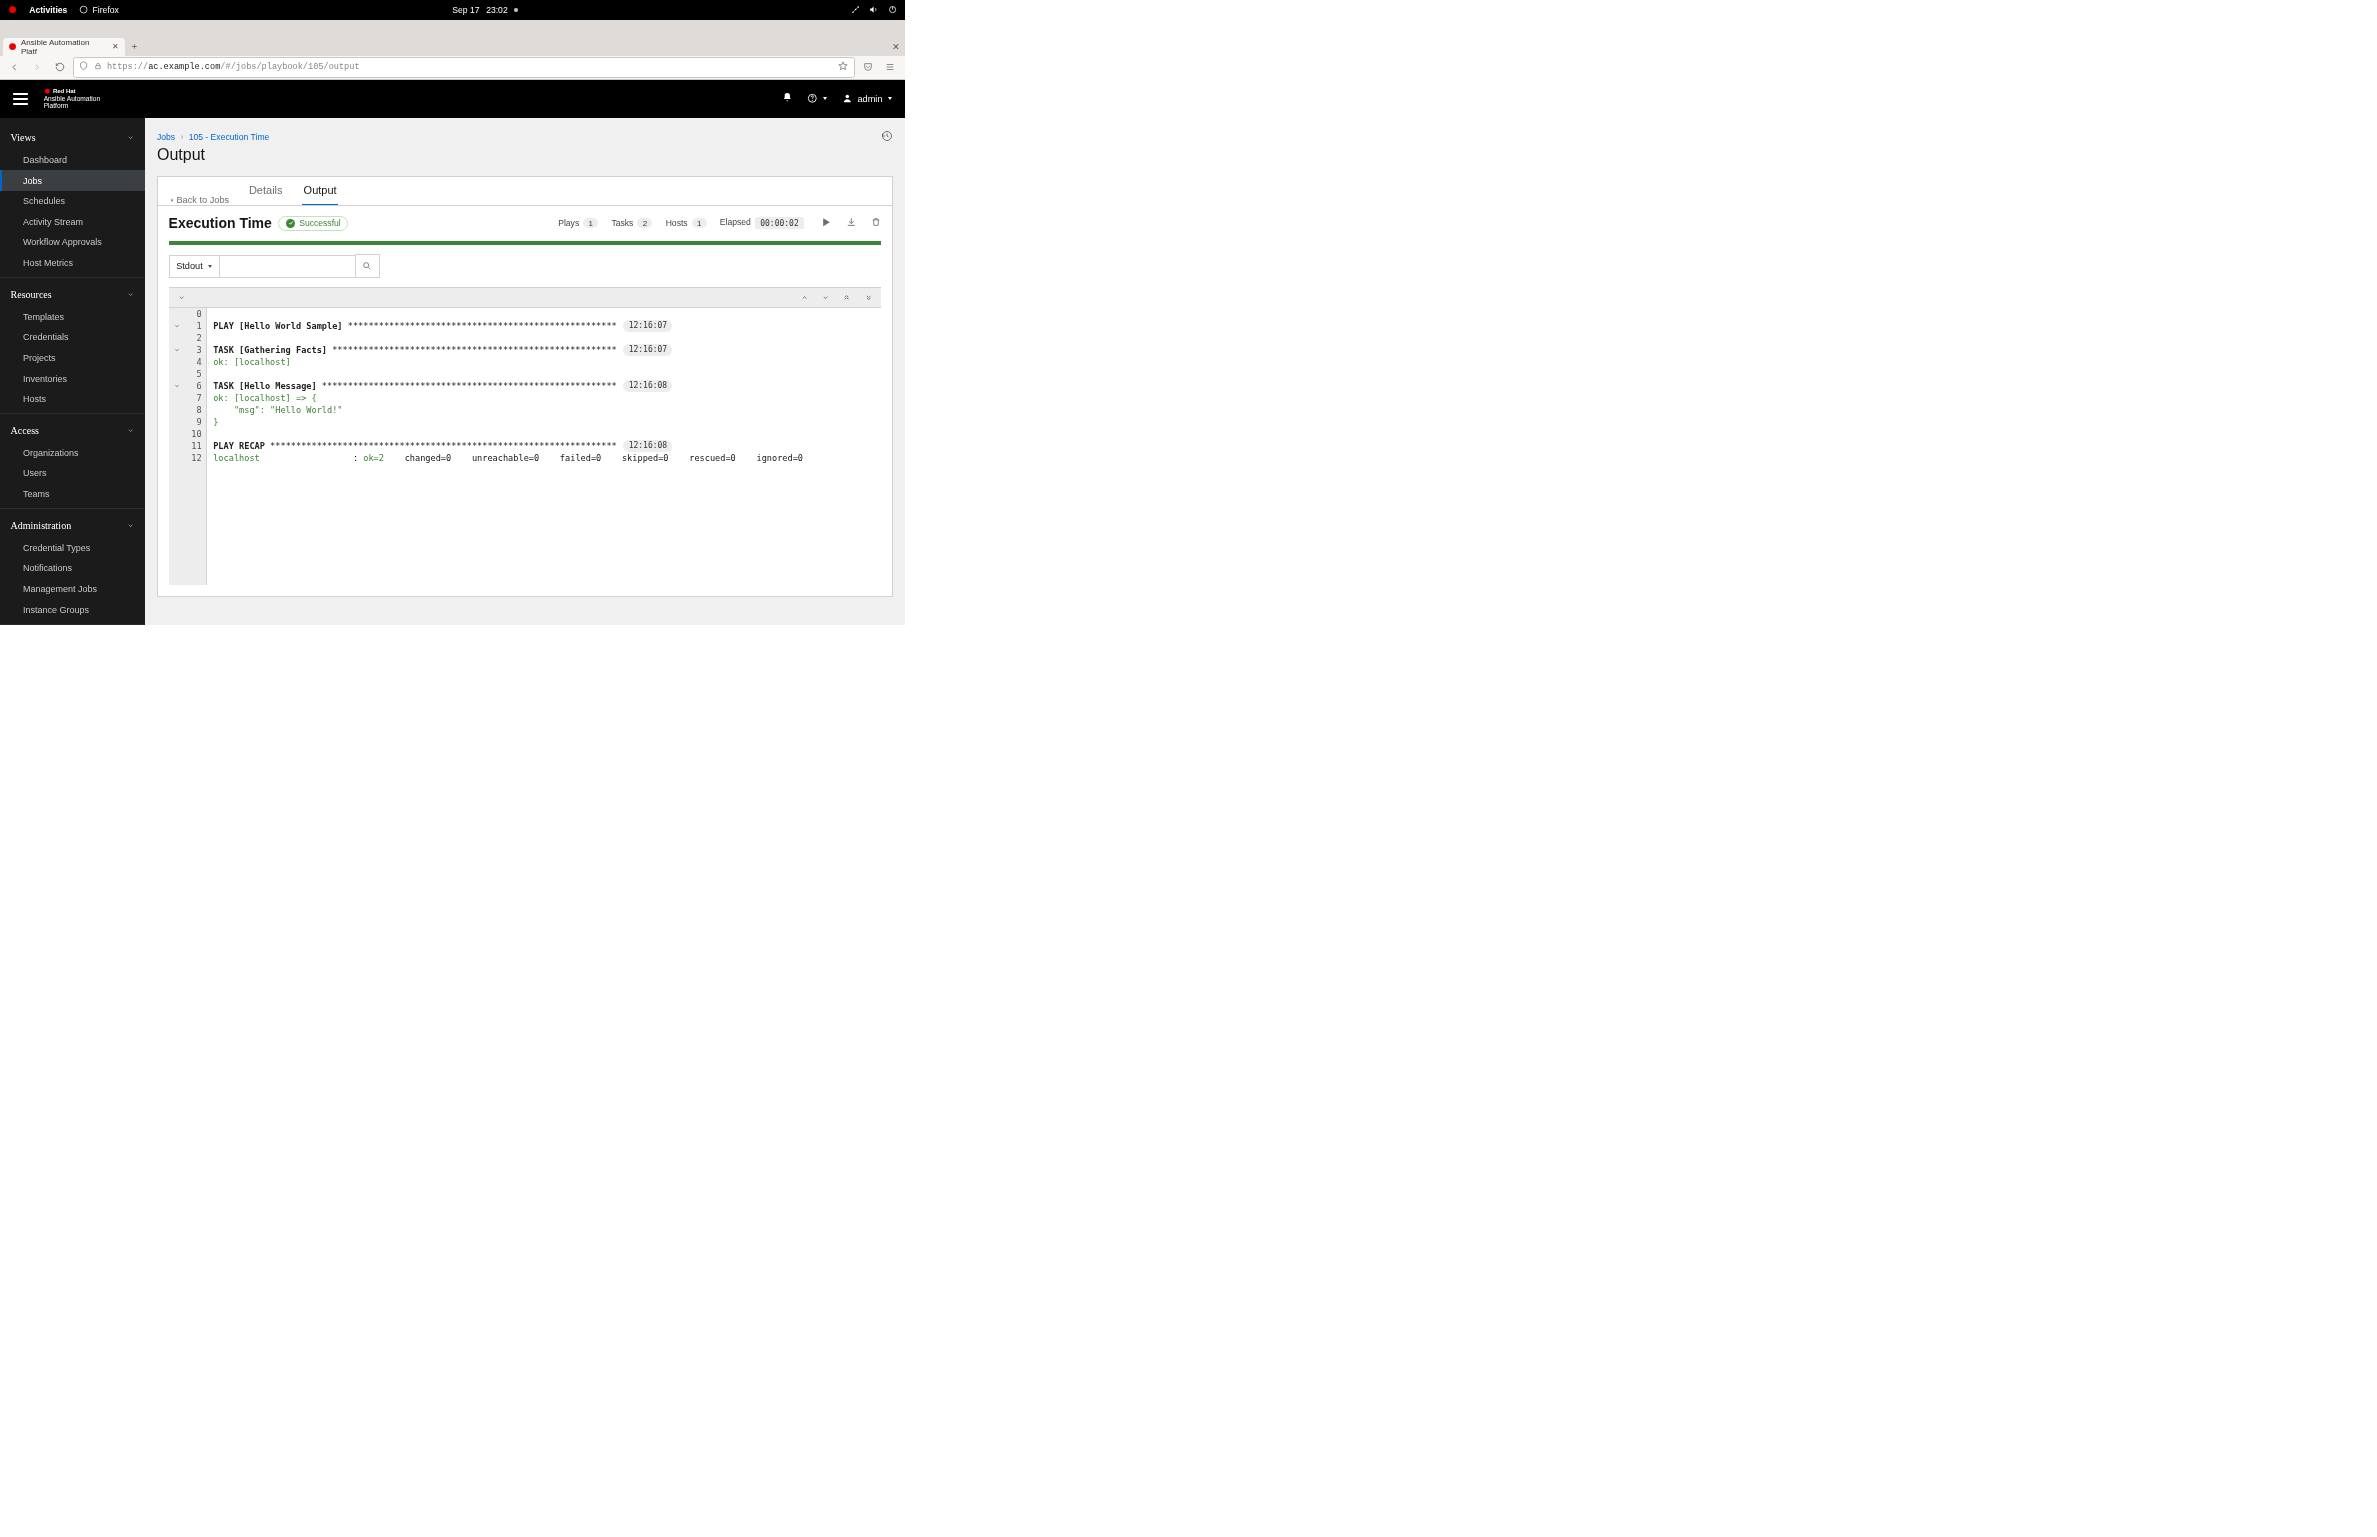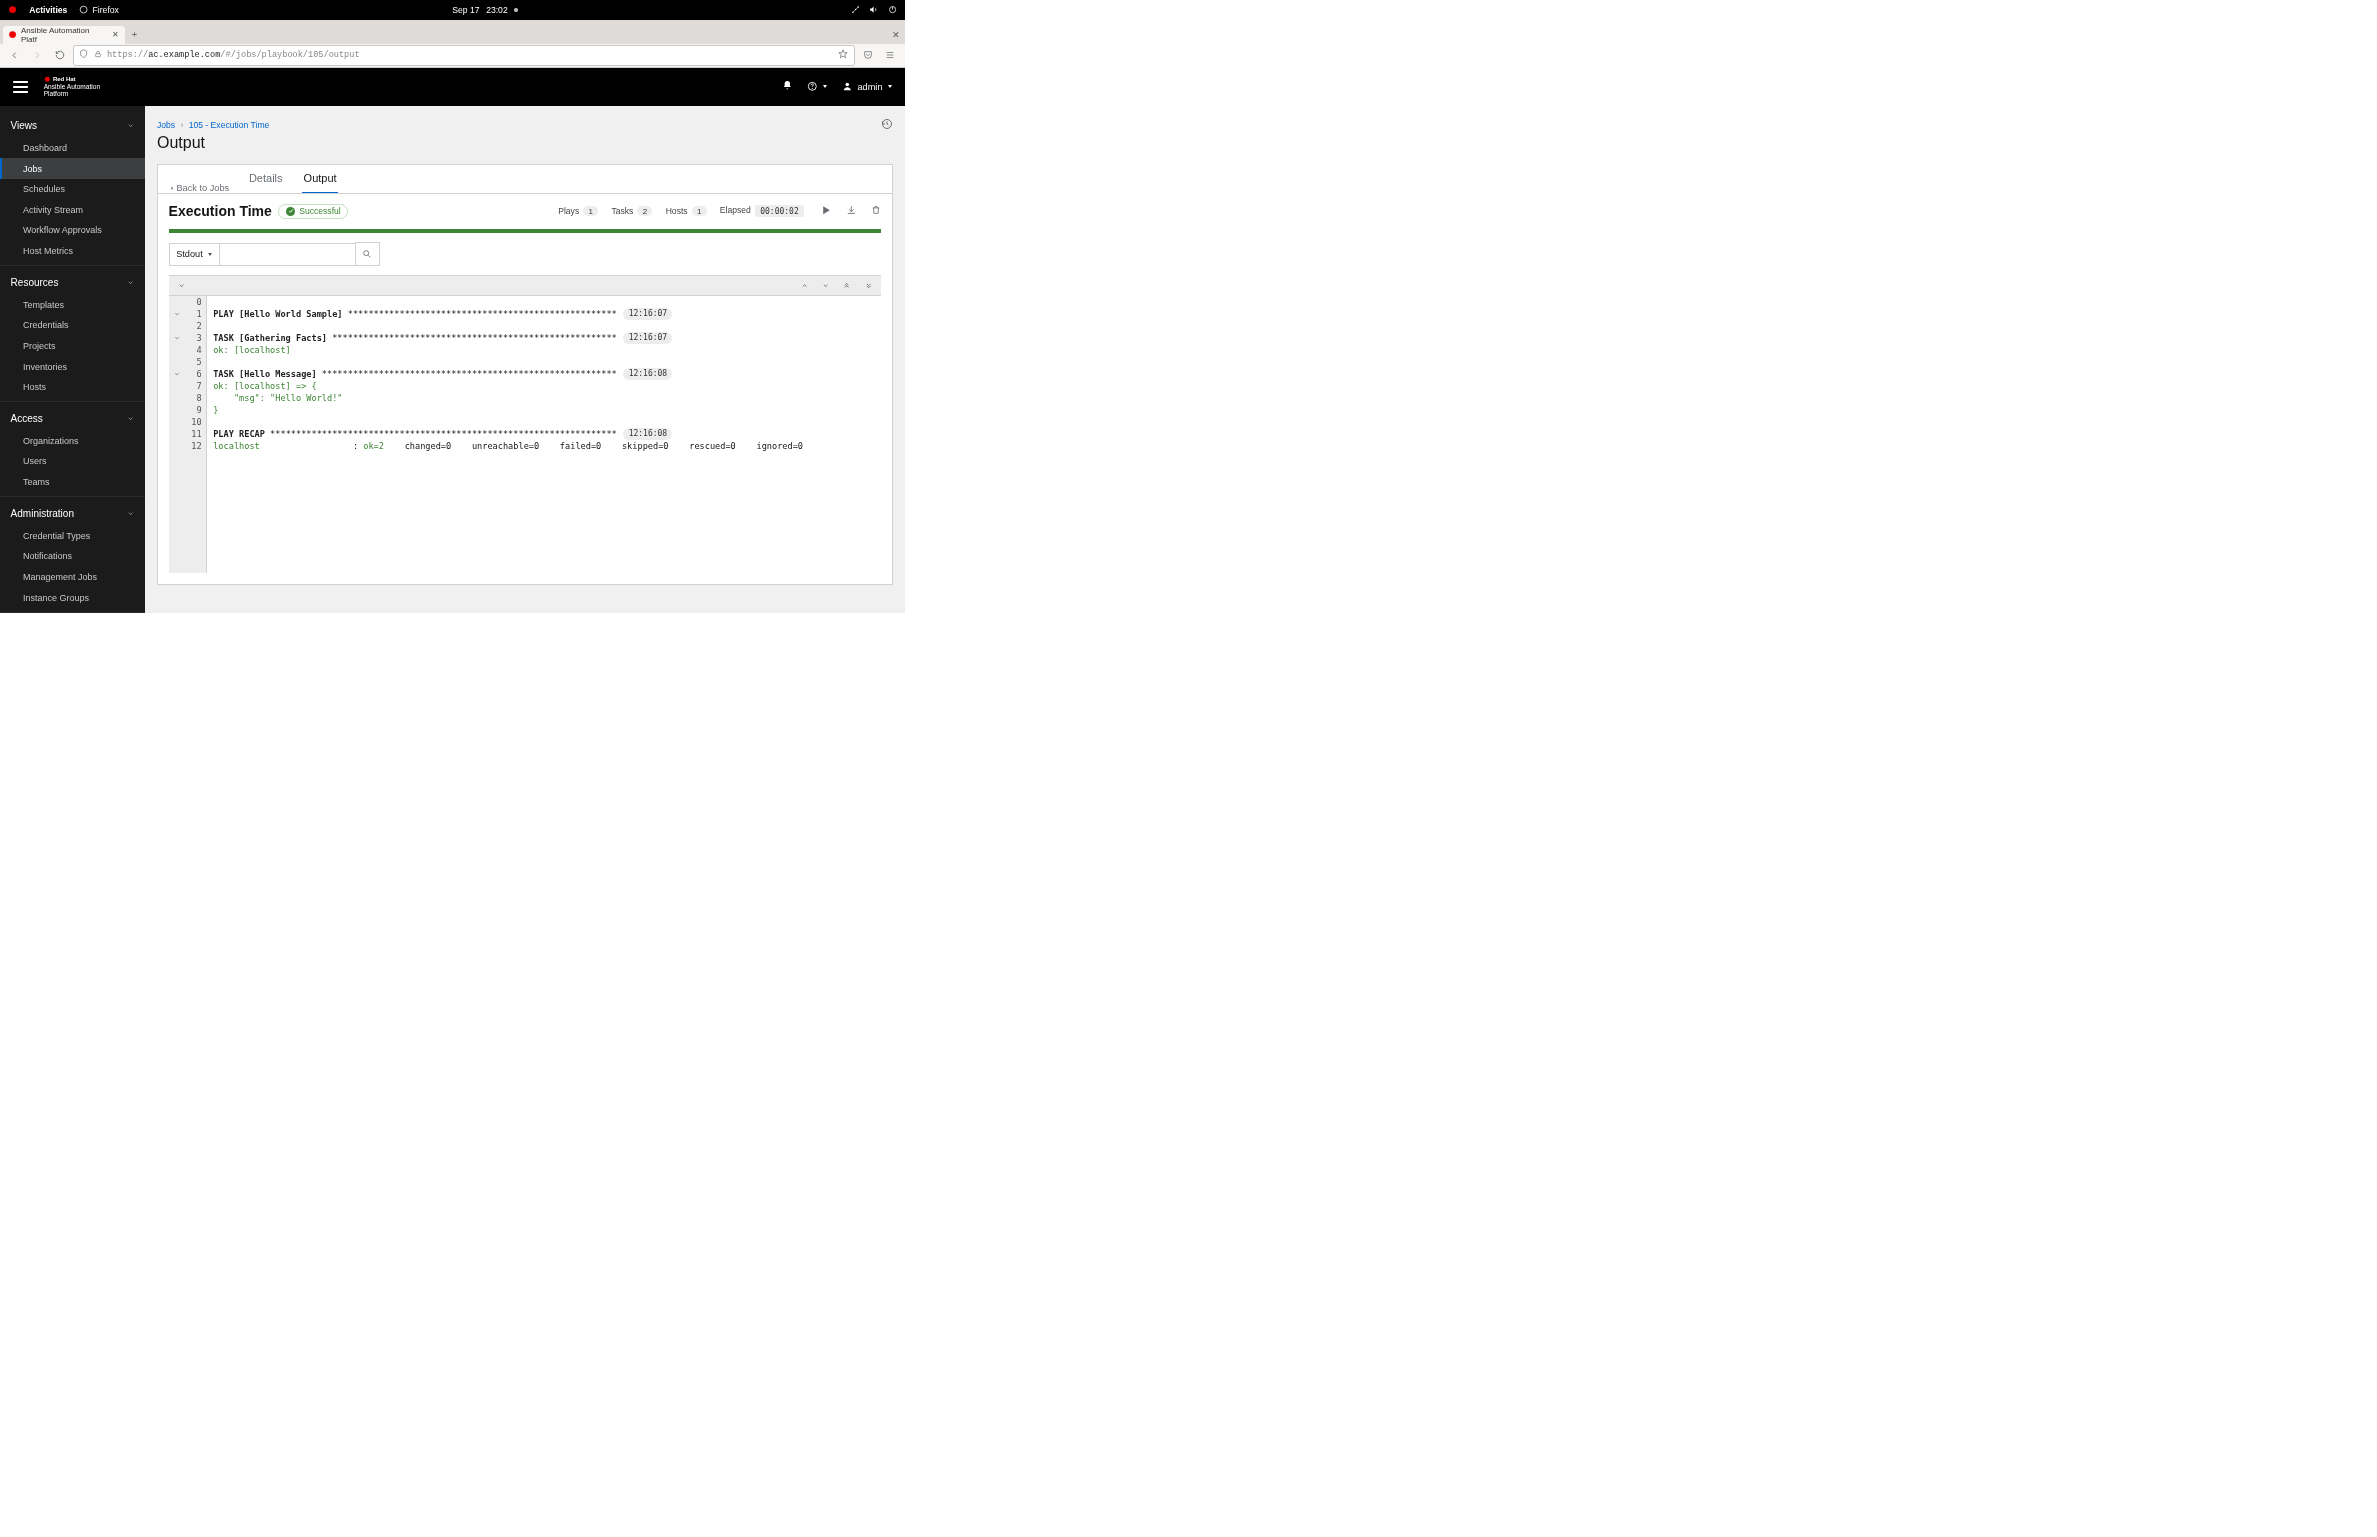--- a/index.html
+++ b/index.html
@@ -26,21 +26,21 @@
   
   .gnome-bar{height:20px;background:var(--gnome-bg);color:#fff;display:flex;align-items:center;padding:0 8px;gap:12px;font-size:8.6px;}
   .gnome-left{display:flex;align-items:center;gap:12px;}
   .gnome-left .activities{font-weight:600;}
   .gnome-left .app{display:flex;align-items:center;gap:4px;}
   .gnome-center{flex:1;display:flex;justify-content:center;gap:6.6px;align-items:center;}
   .gnome-right{display:flex;align-items:center;gap:9.2px;}
   .gnome-right svg,.gnome-bar svg{display:block;}
   .dot{width:3.3px;height:3.3px;border-radius:50%;background:#bbb;display:inline-block;}
   
-  .browser-tabs{height:24px;background:var(--browser-chrome);display:flex;align-items:flex-end;padding-left:2.6px;}
+  .browser-tabs{height:36px;background:var(--browser-chrome);display:flex;align-items:flex-end;padding-left:2.6px;}
   .tab{background:#f7f6f5;border-top-left-radius:4px;border-top-right-radius:4px;height:18.5px;display:flex;align-items:center;padding:0 5.3px;gap:4px;font-size:8px;color:#333;max-width:112px;}
   .tab .tab-close{width:9.2px;height:9.2px;display:flex;align-items:center;justify-content:center;color:#555;border-radius:1.3px;}
   .newtab{width:18.5px;height:18.5px;display:flex;align-items:center;justify-content:center;color:#555;}
   .tabspacer{flex:1;}
   .browser-close{width:18.5px;height:18.5px;display:flex;align-items:center;justify-content:center;color:#555;}
   .browser-toolbar{height:22.5px;background:#f7f6f5;display:flex;align-items:center;padding:0 5.3px;gap:4px;border-bottom:0.7px solid #c9c7c5;font-family:Liberation Mono, monospace;}
   .tb-btn{width:18.5px;height:18.5px;display:flex;align-items:center;justify-content:center;color:#5c5c5c;border-radius:2.6px;}
   .tb-btn.disabled{color:#b8b8b8;}
   .urlbar{flex:1;height:18.5px;background:#fff;border:0.7px solid #c9c7c5;border-radius:2.6px;display:flex;align-items:center;padding:0 5.3px;gap:5.3px;color:#555;font-size:8.6px;}
   .urlbar .lock{color:#777;}
@@ -57,21 +57,21 @@
   .brand .vendor svg{flex:none;}
   .brand .prod{font-size:6.6px;color:#fff;}
   .top-spacer{flex:1;}
   .top-actions{display:flex;align-items:center;gap:14.5px;}
   .top-actions .grp{display:flex;align-items:center;gap:5.3px;color:#fff;}
   .caret-dn{width:0;height:0;border-left:2.6px solid transparent;border-right:2.6px solid transparent;border-top:3.3px solid #fff;display:inline-block;}
   
   .app-body{flex:1;display:flex;min-height:0;}
   .sidebar{width:145px;background:var(--sidebar);color:#ddd;padding-top:4px;overflow:auto;font-size:9.2px;}
   .nav-section{border-bottom:0.7px solid #2b2b2b;padding:4px 0;}
-  .nav-header{display:flex;align-items:center;justify-content:space-between;padding:6.6px 10.6px;color:#fff;font-size:10px;}
+  .nav-header{display:flex;align-items:center;justify-content:space-between;padding:6.6px 10.6px;color:#fff;font-size:10px;font-family:Liberation Serif, serif;}
   .nav-header .chev{color:#999;}
   .nav-item{display:flex;align-items:center;padding:5.3px 10.6px 5.3px 21px;color:#c7c7c7;cursor:pointer;border-left:2px solid transparent;font-size:9px;}
   .nav-item.active{background:var(--sidebar-active);border-left-color:var(--accent);color:#fff;}
   
   .content{flex:1;background:#f0f0f0;padding:12px 12px 12px 12px;min-width:0;overflow:auto;}
   .crumb-row{display:flex;align-items:center;justify-content:space-between;}
   .breadcrumbs{display:flex;align-items:center;gap:5.3px;font-size:8.6px;}
   .breadcrumbs a{color:var(--accent);text-decoration:none;}
   .breadcrumbs .sep{color:#999;}
   .history-icon{color:#6a6e73;}

